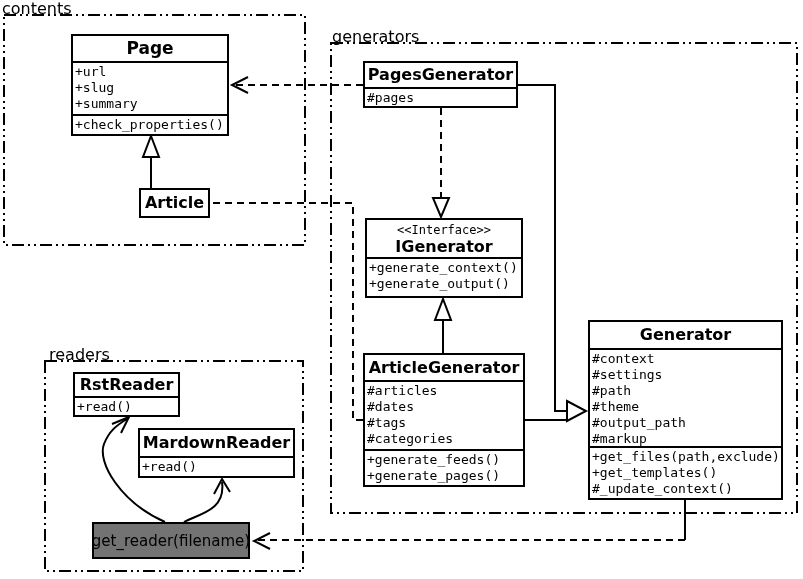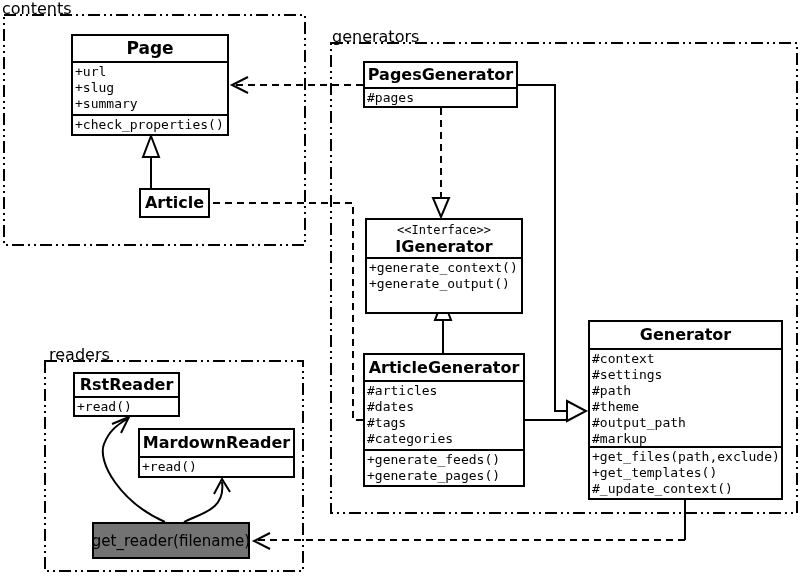--- a/index.html
+++ b/index.html
@@ -80,21 +80,21 @@
     <div class="uml-title" style="line-height:25px;">Article</div>
   </div>
 
   <div class="uml-box" style="left:363px;top:61px;width:155px;height:47px;">
     <div class="uml-title" style="line-height:24px;">PagesGenerator</div>
     <div class="compartment attrs">
       <div class="mono-row">#pages</div>
     </div>
   </div>
 
-  <div class="uml-box" style="left:365px;top:218px;width:158px;height:96px;">
+  <div class="uml-box" style="left:365px;top:218px;width:158px;height:80px;">
     <div>
       <div class="stereotype">&lt;&lt;Interface&gt;&gt;</div>
       <div class="uml-title" style="line-height:20px;">IGenerator</div>
     </div>
     <div class="compartment attrs">
       <div class="mono-row">+generate_context()</div>
       <div class="mono-row">+generate_output()</div>
     </div>
   </div>
 

